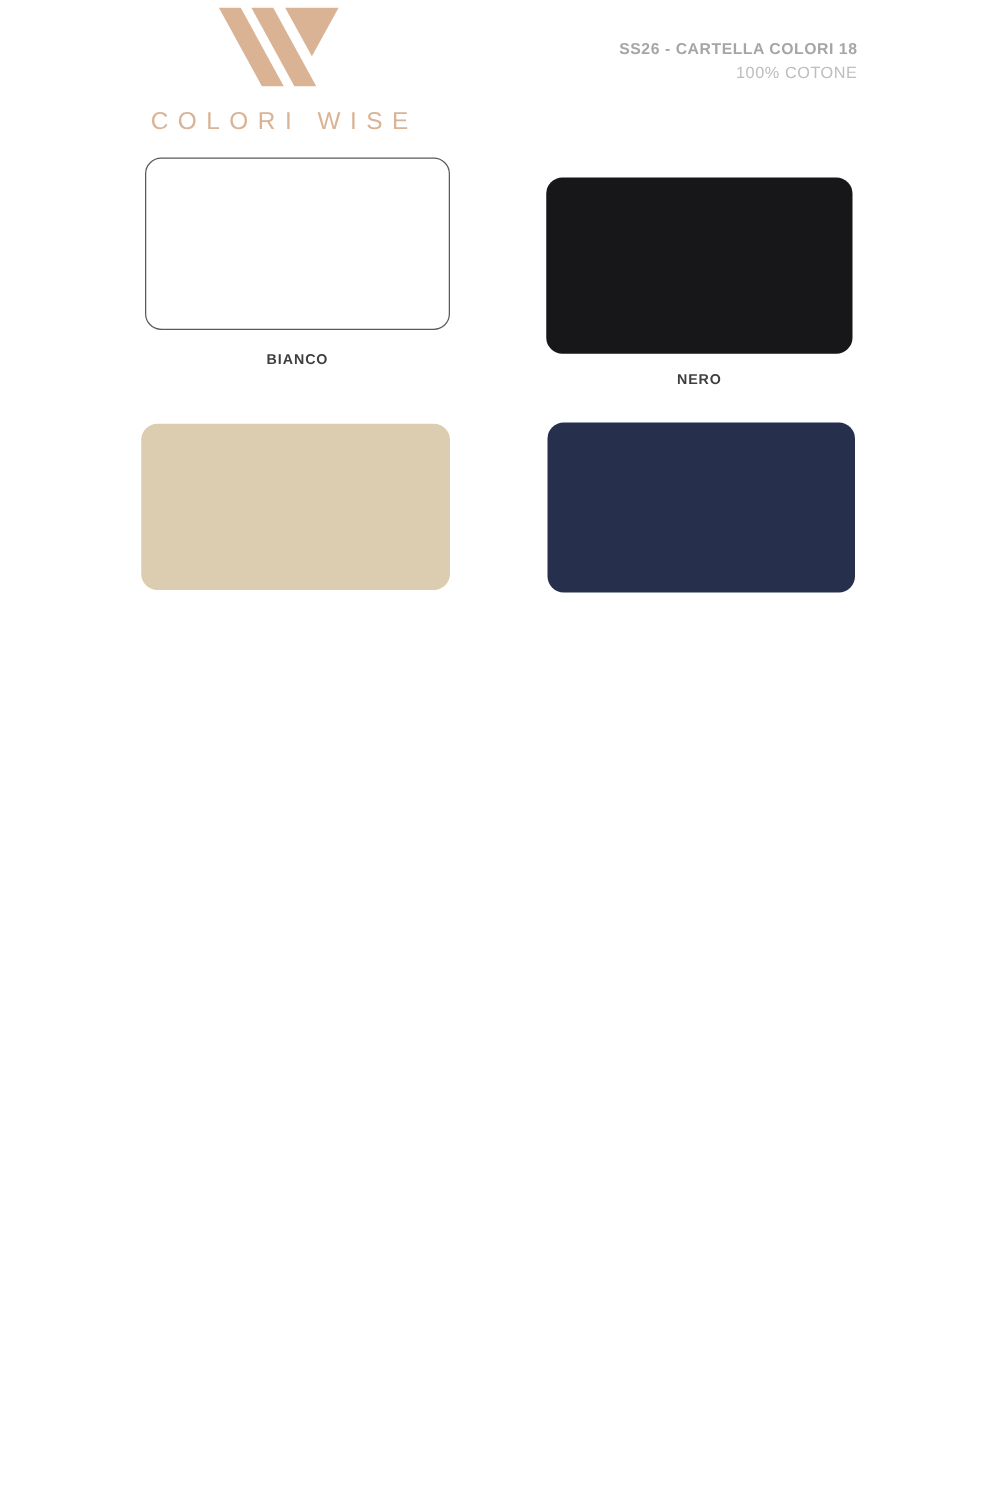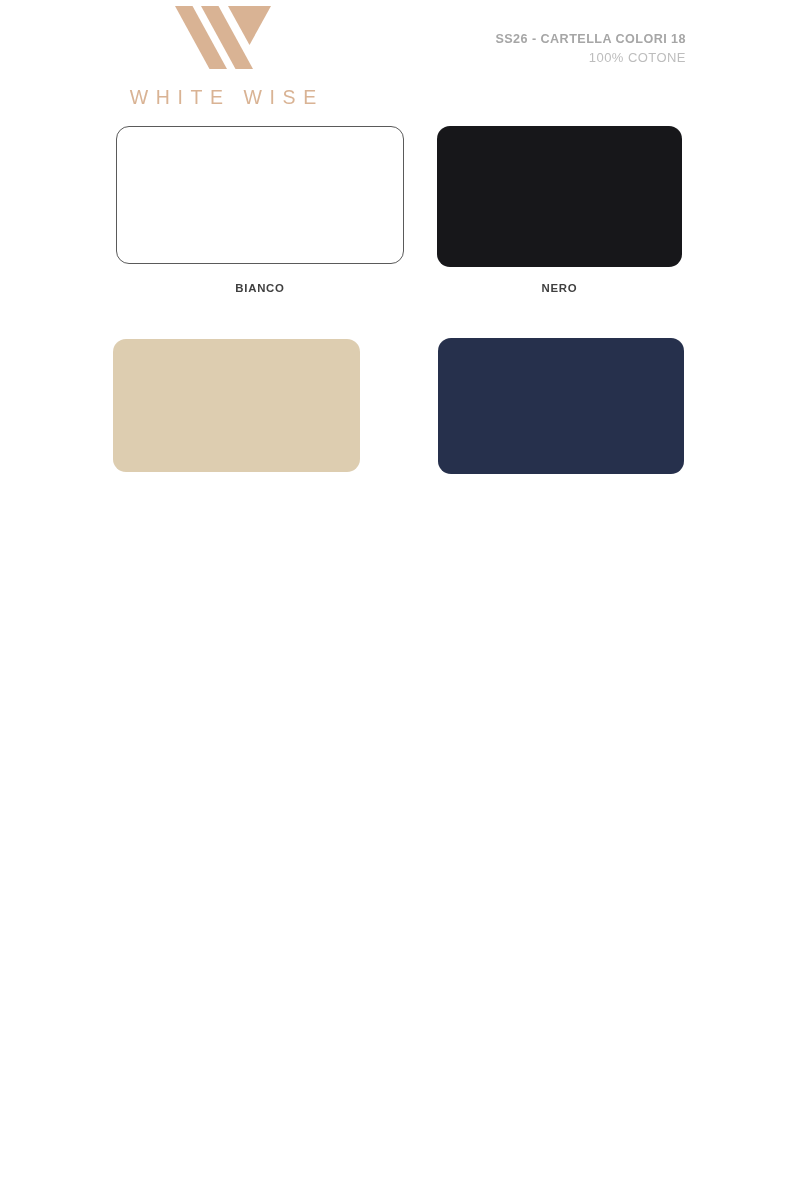--- a/index.html
+++ b/index.html
@@ -116,24 +116,24 @@
     width: 100%;
     text-align: center;
     font-size: 11.4px;
     font-weight: 700;
     letter-spacing: 0.75px;
     color: #3f3f3f;
     white-space: nowrap;
   }
 
   
-  #cell-0 { left: 116px; top: 0px;   width: 288px; height: 138px; }
+  #cell-0 { left: 116px; top: 0px;   width: 244px; height: 138px; }
   #cell-0 .swatch-label { top: 156px; }
 
-  #cell-1 { left: 437px; top: 0px;   width: 245px; height: 141px; }
+  #cell-1 { left: 437px; top: 16px;   width: 245px; height: 141px; }
   #cell-1 .swatch-label { top: 156px; }
 
   #cell-2 { left: 113px; top: 213px; width: 247px; height: 133px; }
   #cell-2 .swatch-label { top: 364px; }
 
   #cell-3 { left: 438px; top: 212px; width: 246px; height: 136px; }
   #cell-3 .swatch-label { top: 364px; }
 
   .body-blank {
     position: absolute;
@@ -157,21 +157,21 @@
           <g fill="#d9b394">
 
             <polygon points="0,0 17.5,0 52,63 34.5,63"></polygon>
 
             <polygon points="26,0 43.5,0 78,63 60.5,63"></polygon>
 
             <polygon points="53,0 96,0 74.5,39"></polygon>
           </g>
         </svg>
       </span>
-      <span class="brand-word" style="color: rgb(217, 179, 148);">WHITE WISE</span>
+      <span class="brand-word" style="color: rgb(217, 179, 148);">COLORI WISE</span>
     </div>
 
     <div class="header-meta">
       <span class="line1" style="color: rgb(166, 166, 166);">SS26 - CARTELLA COLORI 18</span>
       <span class="line2" style="color: rgb(189, 189, 189);">100% COTONE</span>
     </div>
 
   </div>
 
   <div class="grid">

